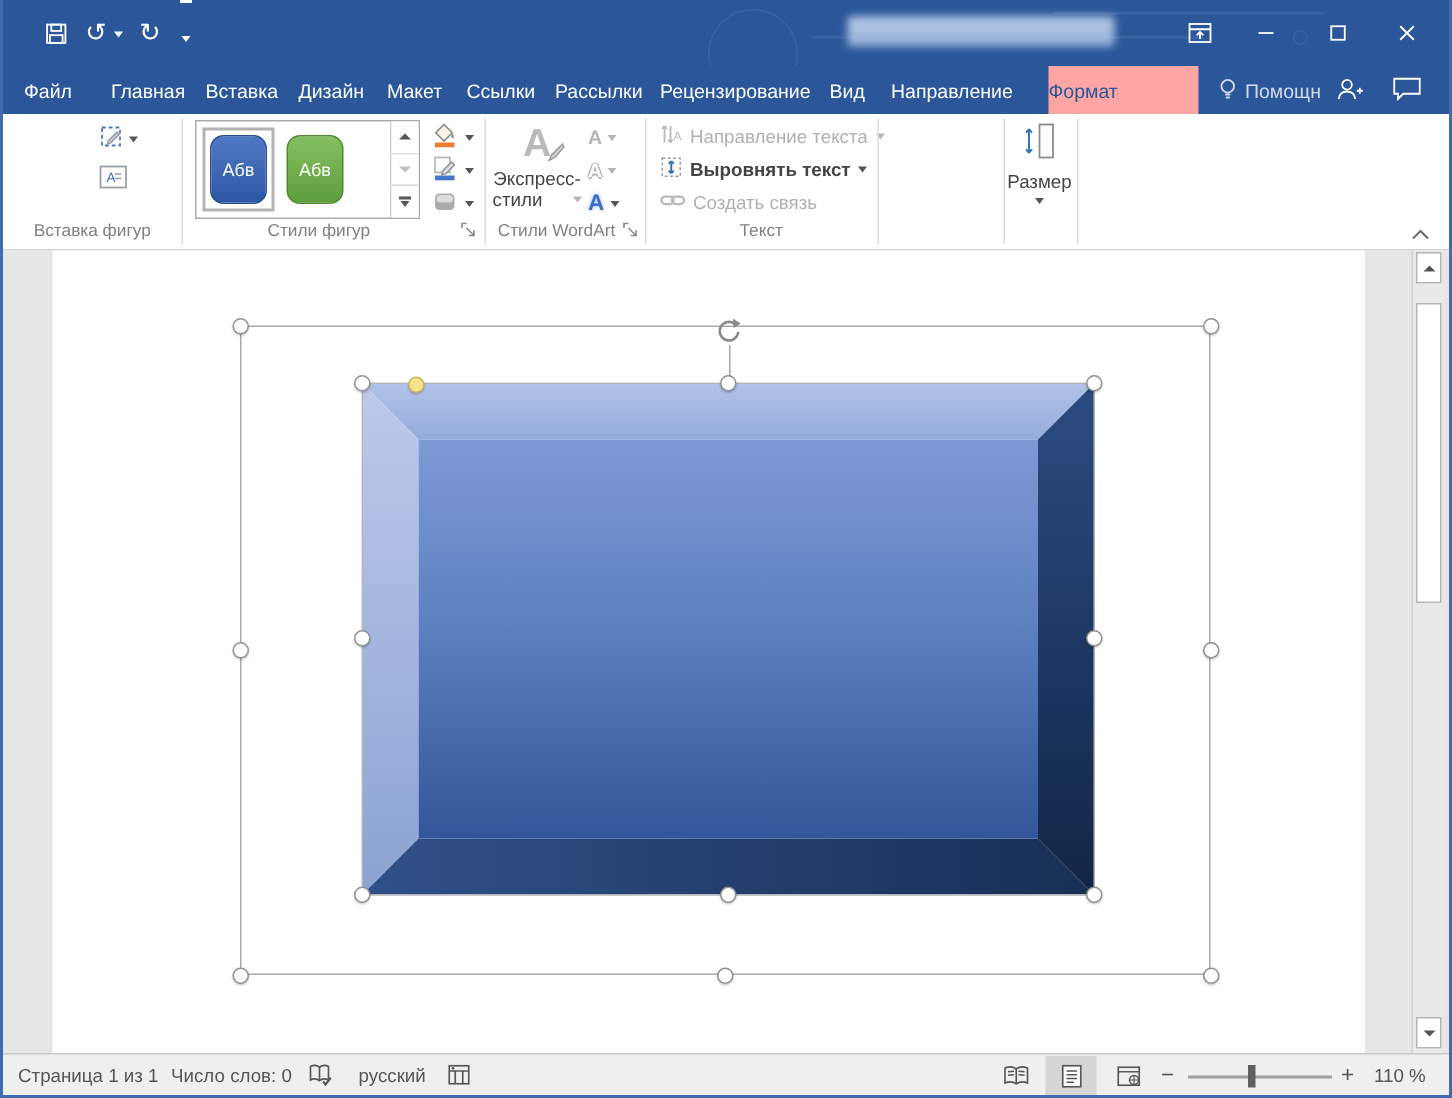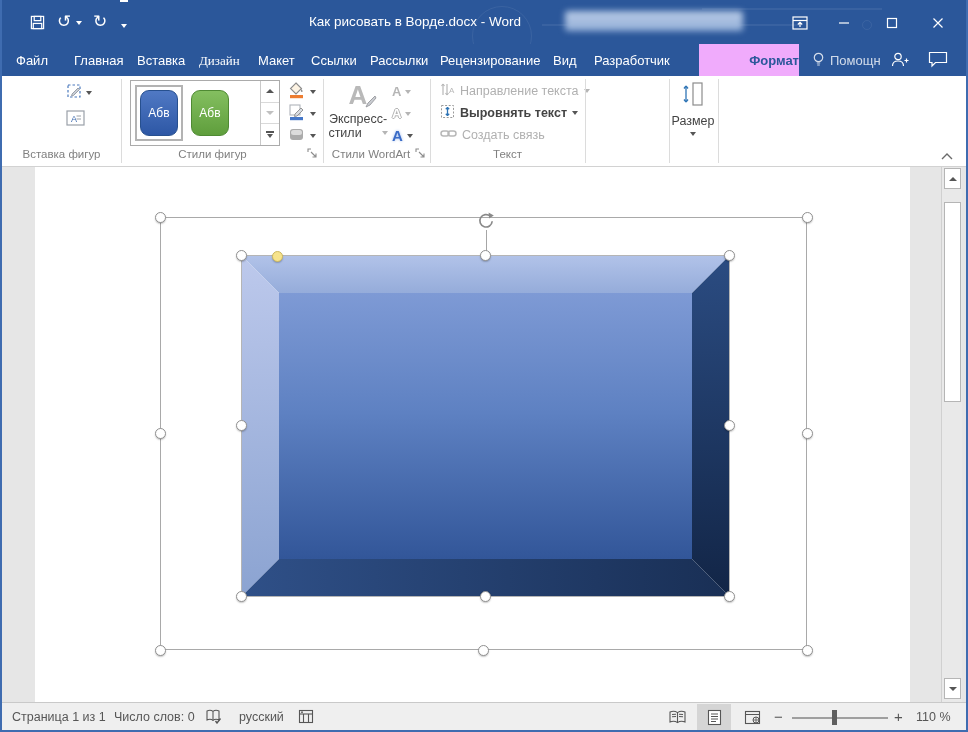--- a/index.html
+++ b/index.html
@@ -15,21 +15,21 @@
   .deco{position:absolute;border:1px solid rgba(255,255,255,0.07);}
   .deco.c{border-radius:50%;}
   .qat{position:absolute;left:0;top:0;height:44px;color:#fff;}
   .qicon{position:absolute;top:0;height:44px;line-height:44px;font-size:17px;color:#fff;text-align:center;cursor:default;}
   .title{position:absolute;top:0;height:44px;line-height:44px;color:#fff;font-size:13.5px;white-space:nowrap;}
   .blurbox{position:absolute;background:linear-gradient(#b9cbe6,#93afd8);filter:blur(3px);border-radius:3px;}
   .winctl{position:absolute;top:0;height:44px;width:28px;color:#fff;text-align:center;line-height:44px;font-size:15px;}
   
   .tabrow{position:absolute;left:0;top:44px;width:100%;height:32px;background:#2b579a;}
   .tab{position:absolute;top:0;height:32px;line-height:33px;color:#fff;font-size:13px;white-space:nowrap;cursor:default;}
-  .tab-active{position:absolute;top:0;height:32px;line-height:33px;background:#f0abfc;color:#2b579a;text-align:right;font-size:13px;font-weight:bold;}
+  .tab-active{position:absolute;top:0;height:32px;line-height:33px;background:#fca5a5;color:#2b579a;text-align:left;font-size:13px;}
   .tab-help{color:rgba(255,255,255,0.78);}
   
   .ribbon{position:absolute;left:0;top:76px;width:100%;height:91px;background:#fff;border-bottom:1px solid #d2d2d2;font-size:12.5px;color:#444;}
   .rsep{position:absolute;top:3px;width:1px;height:84px;background:#dcdcdc;}
   .grouplabel{position:absolute;top:72px;height:14px;font-size:11.5px;color:#808080;text-align:center;white-space:nowrap;}
   .dd{display:inline-block;width:0;height:0;border-left:3.5px solid transparent;border-right:3.5px solid transparent;border-top:4px solid #555;vertical-align:middle;}
   .dd.dis{border-top-color:#b5b5b5;}
   .dd.white{border-top-color:#fff;}
   .bigbtn{position:absolute;display:flex;flex-direction:column;align-items:center;cursor:default;}
   .bigbtn .lbl{font-size:12.5px;color:#444;margin-top:3px;white-space:nowrap;}
@@ -93,21 +93,20 @@
           </svg>
       </span>
       <span class="qicon" style="left:52px;width:20px;">↺</span>
       <span class="qicon" style="left:72px;width:10px;"><span class="dd white"></span></span>
       <span class="qicon" style="left:88px;width:20px;">↻</span>
       <span class="qicon" style="left:114px;width:16px;">
         <span style="display:inline-block;vertical-align:middle;"><span style="display:block;width:8px;height:1.5px;background:#fff;margin:0 auto 2px;"></span><span class="dd white"></span></span>
       </span>
     </div>
 
-    <span class="title" style="left:307px;">Как рисовать в Ворде.docx - Word</span>
 
     <div class="blurbox" style="left:563px;top:11px;width:178px;height:20px;"></div>
 
     <span class="winctl" style="left:784px;">
       <svg width="16" height="14" viewBox="0 0 16 14" style="vertical-align:middle">
           <g fill="none" stroke="#fff" stroke-width="1.2">
             <rect x="1" y="1" width="14" height="12"></rect>
             <line x1="1" y1="4.5" x2="15" y2="4.5"></line>
             <path d="M8 11 V6.5 M5.8 8.5 L8 6.3 L10.2 8.5"></path>
           </g>
@@ -121,27 +120,27 @@
         </svg></span>
     <span class="winctl" style="left:922px;"><svg width="12" height="12" viewBox="0 0 12 12" style="vertical-align:middle">
           <path d="M1.5 1.5 L10.5 10.5 M10.5 1.5 L1.5 10.5" stroke="#fff" stroke-width="1.2"></path>
         </svg></span>
   </div>
 
   <div class="tabrow">
     <span class="tab" style="left:14px;">Файл</span>
     <span class="tab" style="left:72px;">Главная</span>
     <span class="tab" style="left:135px;">Вставка</span>
-    <span class="tab" style="left:197px;font-family:Liberation Serif, serif;">Дизайн</span>
+    <span class="tab" style="left:197px;">Дизайн</span>
     <span class="tab" style="left:256px;">Макет</span>
     <span class="tab" style="left:309px;">Ссылки</span>
     <span class="tab" style="left:368px;text-align:center;">Рассылки</span>
     <span class="tab" style="left:438px;">Рецензирование</span>
     <span class="tab" style="left:551px;">Вид</span>
-    <span class="tab" style="left:592px;">Разработчик</span>
+    <span class="tab" style="left:592px;">Направление</span>
     <span class="tab-active" style="left:697px;width:100px;">Формат</span>
 
     <span class="tab" style="left:810px;">
       <svg width="13" height="16" viewBox="0 0 13 16" style="vertical-align:-3px">
           <g fill="none" stroke="rgba(255,255,255,0.8)" stroke-width="1.2">
             <circle cx="6.5" cy="5.5" r="4.2"></circle>
             <path d="M4.8 11 h3.4 M5.2 13 h2.6"></path>
           </g>
         </svg>
     </span>

